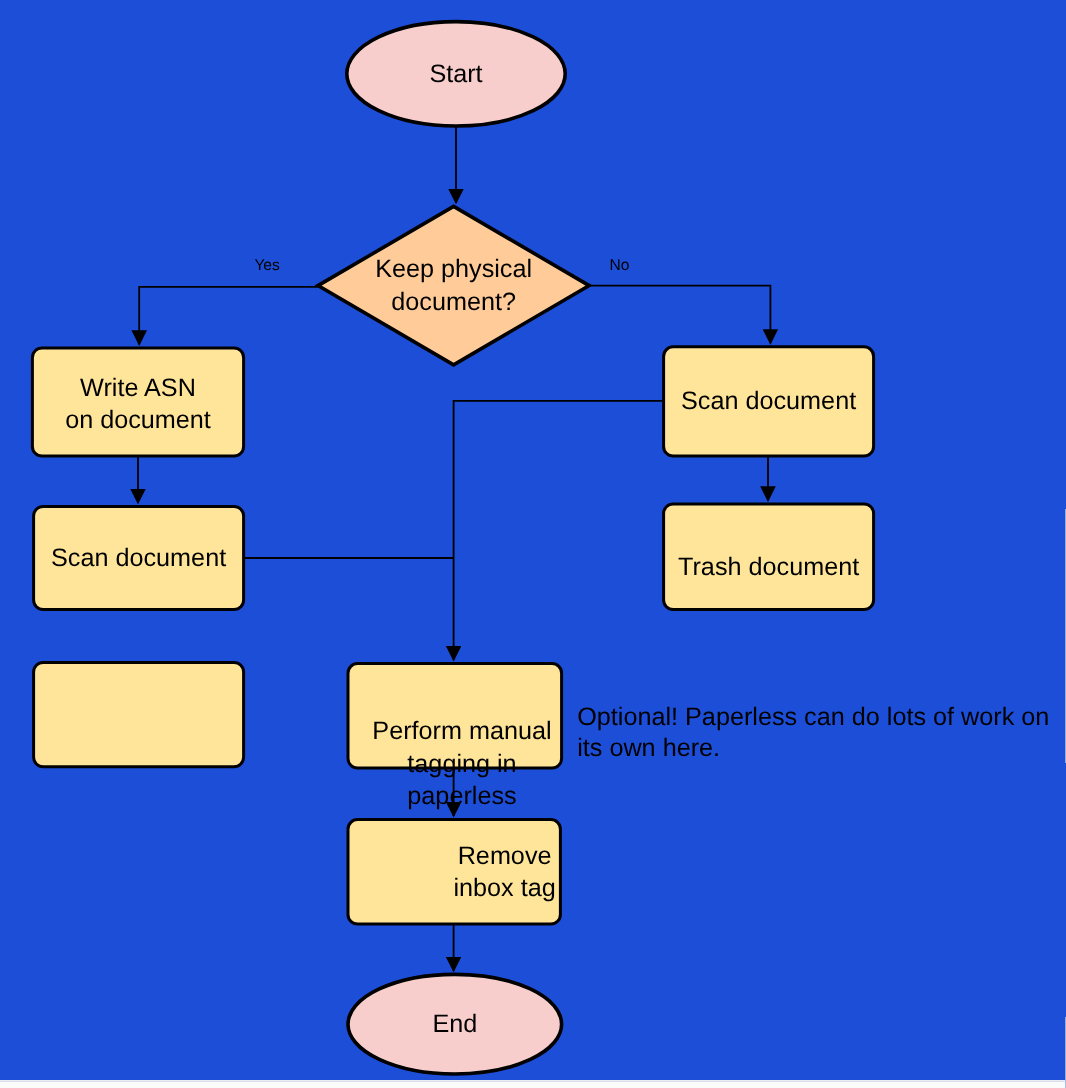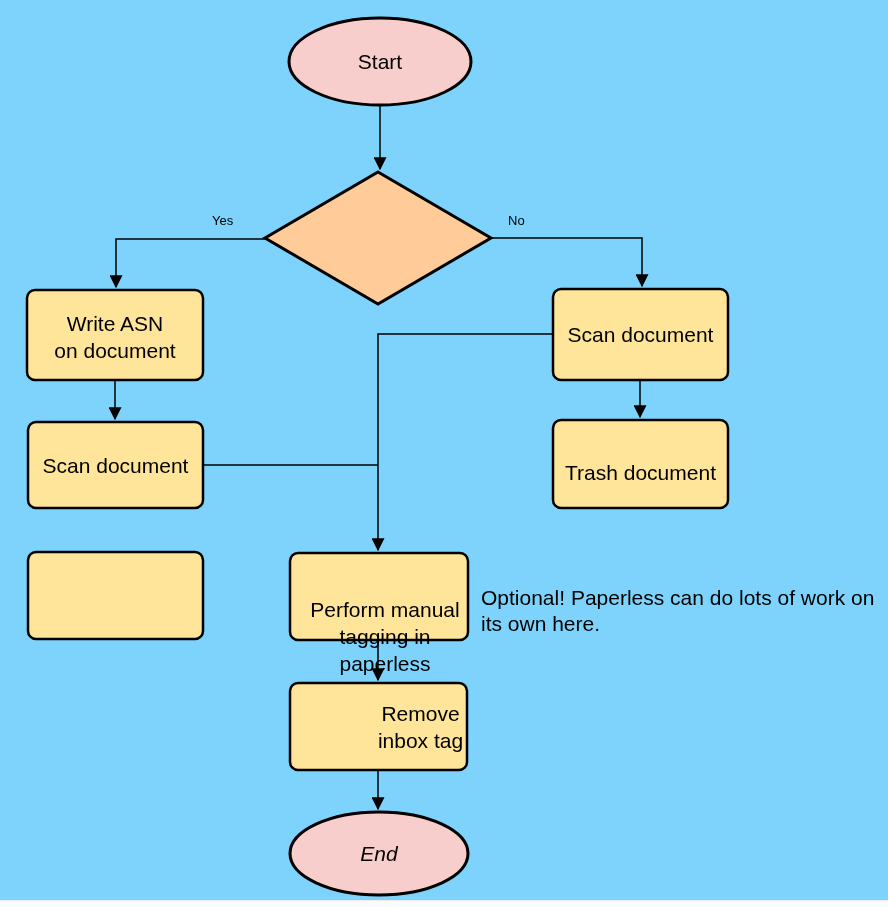--- a/index.html
+++ b/index.html
@@ -1,20 +1,20 @@
 <!DOCTYPE html>
 <html><head>
 <meta charset="utf-8">
 <style>
   html, body { margin: 0; padding: 0; background: #ffffff; }
   .stage {
     position: relative;
     width: 888px;
     height: 907px;
-    background: #7dd3fc;
+    background: #1d4ed8;
     overflow: hidden;
     font-family: "Liberation Sans", sans-serif;
   }
   .stage svg { position: absolute; left: 0; top: 0; }
   .node-shape { stroke: #000000; }
   .rect-shape { stroke-width: 2.5px; }
   .oval-shape, .diamond-shape { stroke-width: 3px; }
   .edge { fill: none; stroke: #000000; stroke-width: 1.5px; }
   .label {
     position: absolute;
@@ -86,39 +86,41 @@
 
     <rect class="node-shape rect-shape" x="290" y="553" width="178" height="87" rx="8" ry="8" fill="#ffe599"></rect>
 
     <rect class="node-shape rect-shape" x="290" y="683" width="177" height="87" rx="8" ry="8" fill="#ffe599"></rect>
 
     <ellipse class="node-shape oval-shape" cx="379" cy="853.5" rx="89" ry="41.5" fill="#f8cecc"></ellipse>
   </svg>
 
   <div class="label" style="left:289px; top:18px;  width:182px; height:87px;">Start</div>
 
+  <div class="label" style="left:265px; top:172px; width:226px; height:132px;">Keep physical
+document?</div>
 
   <div class="label" style="left:27px;  top:290px; width:176px; height:94px;">Write ASN
 on document</div>
 
   <div class="label" style="left:28px;  top:422px; width:175px; height:86px;">Scan document</div>
 
 
   <div class="label" style="left:553px; top:289px; width:175px; height:91px;">Scan document</div>
 
   <div class="label" style="left:553px; top:420px; width:175px; height:104px;">Trash document</div>
 
   <div class="label" style="left:290px; top:553px; width:190px; height:87px;margin-top:40px;">Perform manual
 tagging in
 paperless</div>
 
   <div class="label" style="left:290px; top:683px; width:177px; height:87px;padding-left:42px;">Remove
 inbox tag</div>
 
-  <div class="label" style="left:290px; top:812px; width:178px; height:83px;font-style:italic;">End</div>
+  <div class="label" style="left:290px; top:812px; width:178px; height:83px;">End</div>
 
   <div class="edge-label" style="left:212px; top:209px;">Yes</div>
 
   <div class="edge-label" style="left:508px; top:209px;">No</div>
 
   <div class="annotation">Optional! Paperless can do lots of work on
 its own here.</div>
 
   <div class="bottom-line"></div>
   <div class="bottom-strip"></div>

